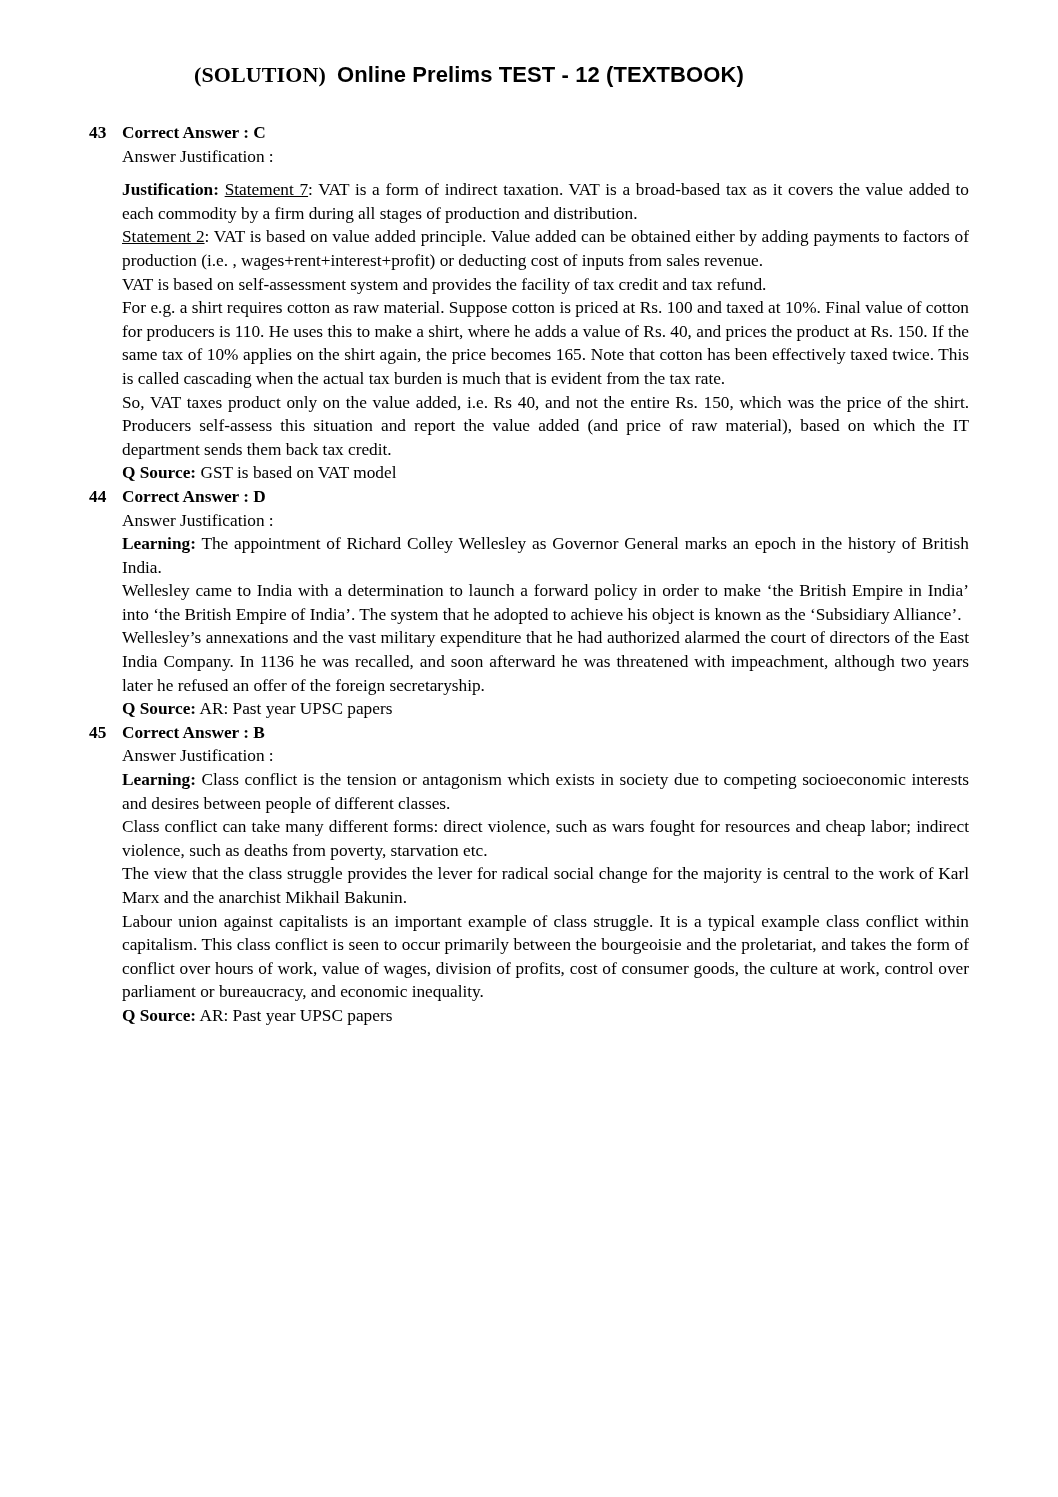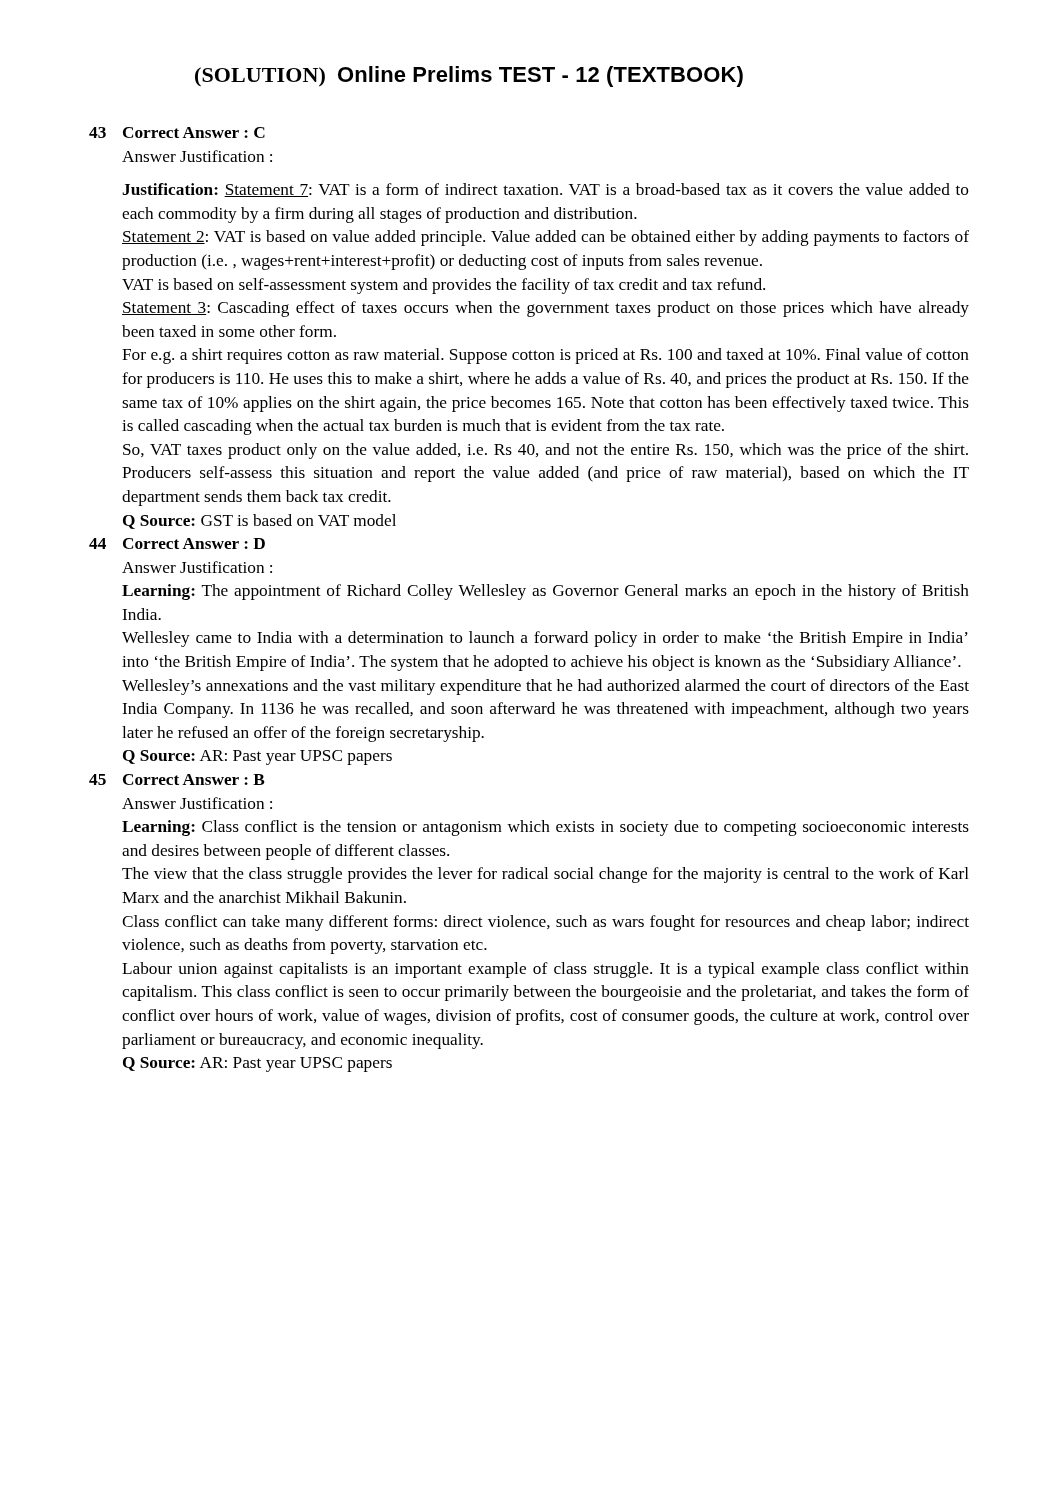--- a/index.html
+++ b/index.html
@@ -45,23 +45,20 @@
     <div class="q-body">
       <div class="aj">Answer Justification :</div>
       <p class="para gap">
         <span class="b">Justification:</span>
         <span class="u">Statement 7</span><span>: VAT is a form of indirect taxation. VAT is a broad-based tax as it covers the value added to each commodity by a firm during all stages of production and distribution.</span>
       </p>
       <p class="para gap-s">
         <span class="u">Statement 2</span><span>: VAT is based on value added principle. Value added can be obtained either by adding payments to factors of production (i.e. , wages+rent+interest+profit) or deducting cost of inputs from sales revenue.</span>
       </p>
       <p class="para gap-s">VAT is based on self-assessment system and provides the facility of tax credit and tax refund.</p>
-      <p class="para gap-s">
-        <span class="u">Statement 3</span><span>: Cascading effect of taxes occurs when the government taxes product on those prices which have already been taxed in some other form.</span>
-      </p>
       <p class="para gap-s">For e.g. a shirt requires cotton as raw material. Suppose cotton is priced at Rs. 100 and taxed at 10%. Final value of cotton for producers is 110. He uses this to make a shirt, where he adds a value of Rs. 40, and prices the product at Rs. 150. If the same tax of 10% applies on the shirt again, the price becomes 165. Note that cotton has been effectively taxed twice. This is called cascading when the actual tax burden is much that is evident from the tax rate.</p>
       <p class="para gap-s">So, VAT taxes product only on the value added, i.e. Rs 40, and not the entire Rs. 150, which was the price of the shirt. Producers self-assess this situation and report the value added (and price of raw material), based on which the IT department sends them back tax credit.</p>
       <p class="para gap-s">
         <span class="b">Q Source:</span><span> GST is based on VAT model</span>
       </p>
     </div>
   </section>
 
   <section class="gap-s">
     <div class="q-head">
@@ -84,22 +81,22 @@
   <section class="gap-s">
     <div class="q-head">
       <span class="q-num">45</span>
       <span>Correct Answer : B</span>
     </div>
     <div class="q-body">
       <div class="aj gap-s">Answer Justification :</div>
       <p class="para gap-s">
         <span class="b">Learning:</span><span> Class conflict is the tension or antagonism which exists in society due to competing socioeconomic interests and desires between people of different classes.</span>
       </p>
+      <p class="para gap-s">Class conflict can take many different forms: direct violence, such as wars fought for resources and cheap labor; indirect violence, such as deaths from poverty, starvation etc.</p>
       <p class="para gap-s">The view that the class struggle provides the lever for radical social change for the majority is central to the work of Karl Marx and the anarchist Mikhail Bakunin.</p>
-      <p class="para gap-s">Class conflict can take many different forms: direct violence, such as wars fought for resources and cheap labor; indirect violence, such as deaths from poverty, starvation etc.</p>
       <p class="para gap-s">Labour union against capitalists is an important example of class struggle. It is a typical example class conflict within capitalism. This class conflict is seen to occur primarily between the bourgeoisie and the proletariat, and takes the form of conflict over hours of work, value of wages, division of profits, cost of consumer goods, the culture at work, control over parliament or bureaucracy, and economic inequality.</p>
       <p class="para gap-s">
         <span class="b">Q Source:</span><span> AR: Past year UPSC papers</span>
       </p>
     </div>
   </section>
 
 </div>
 
 </body></html>

